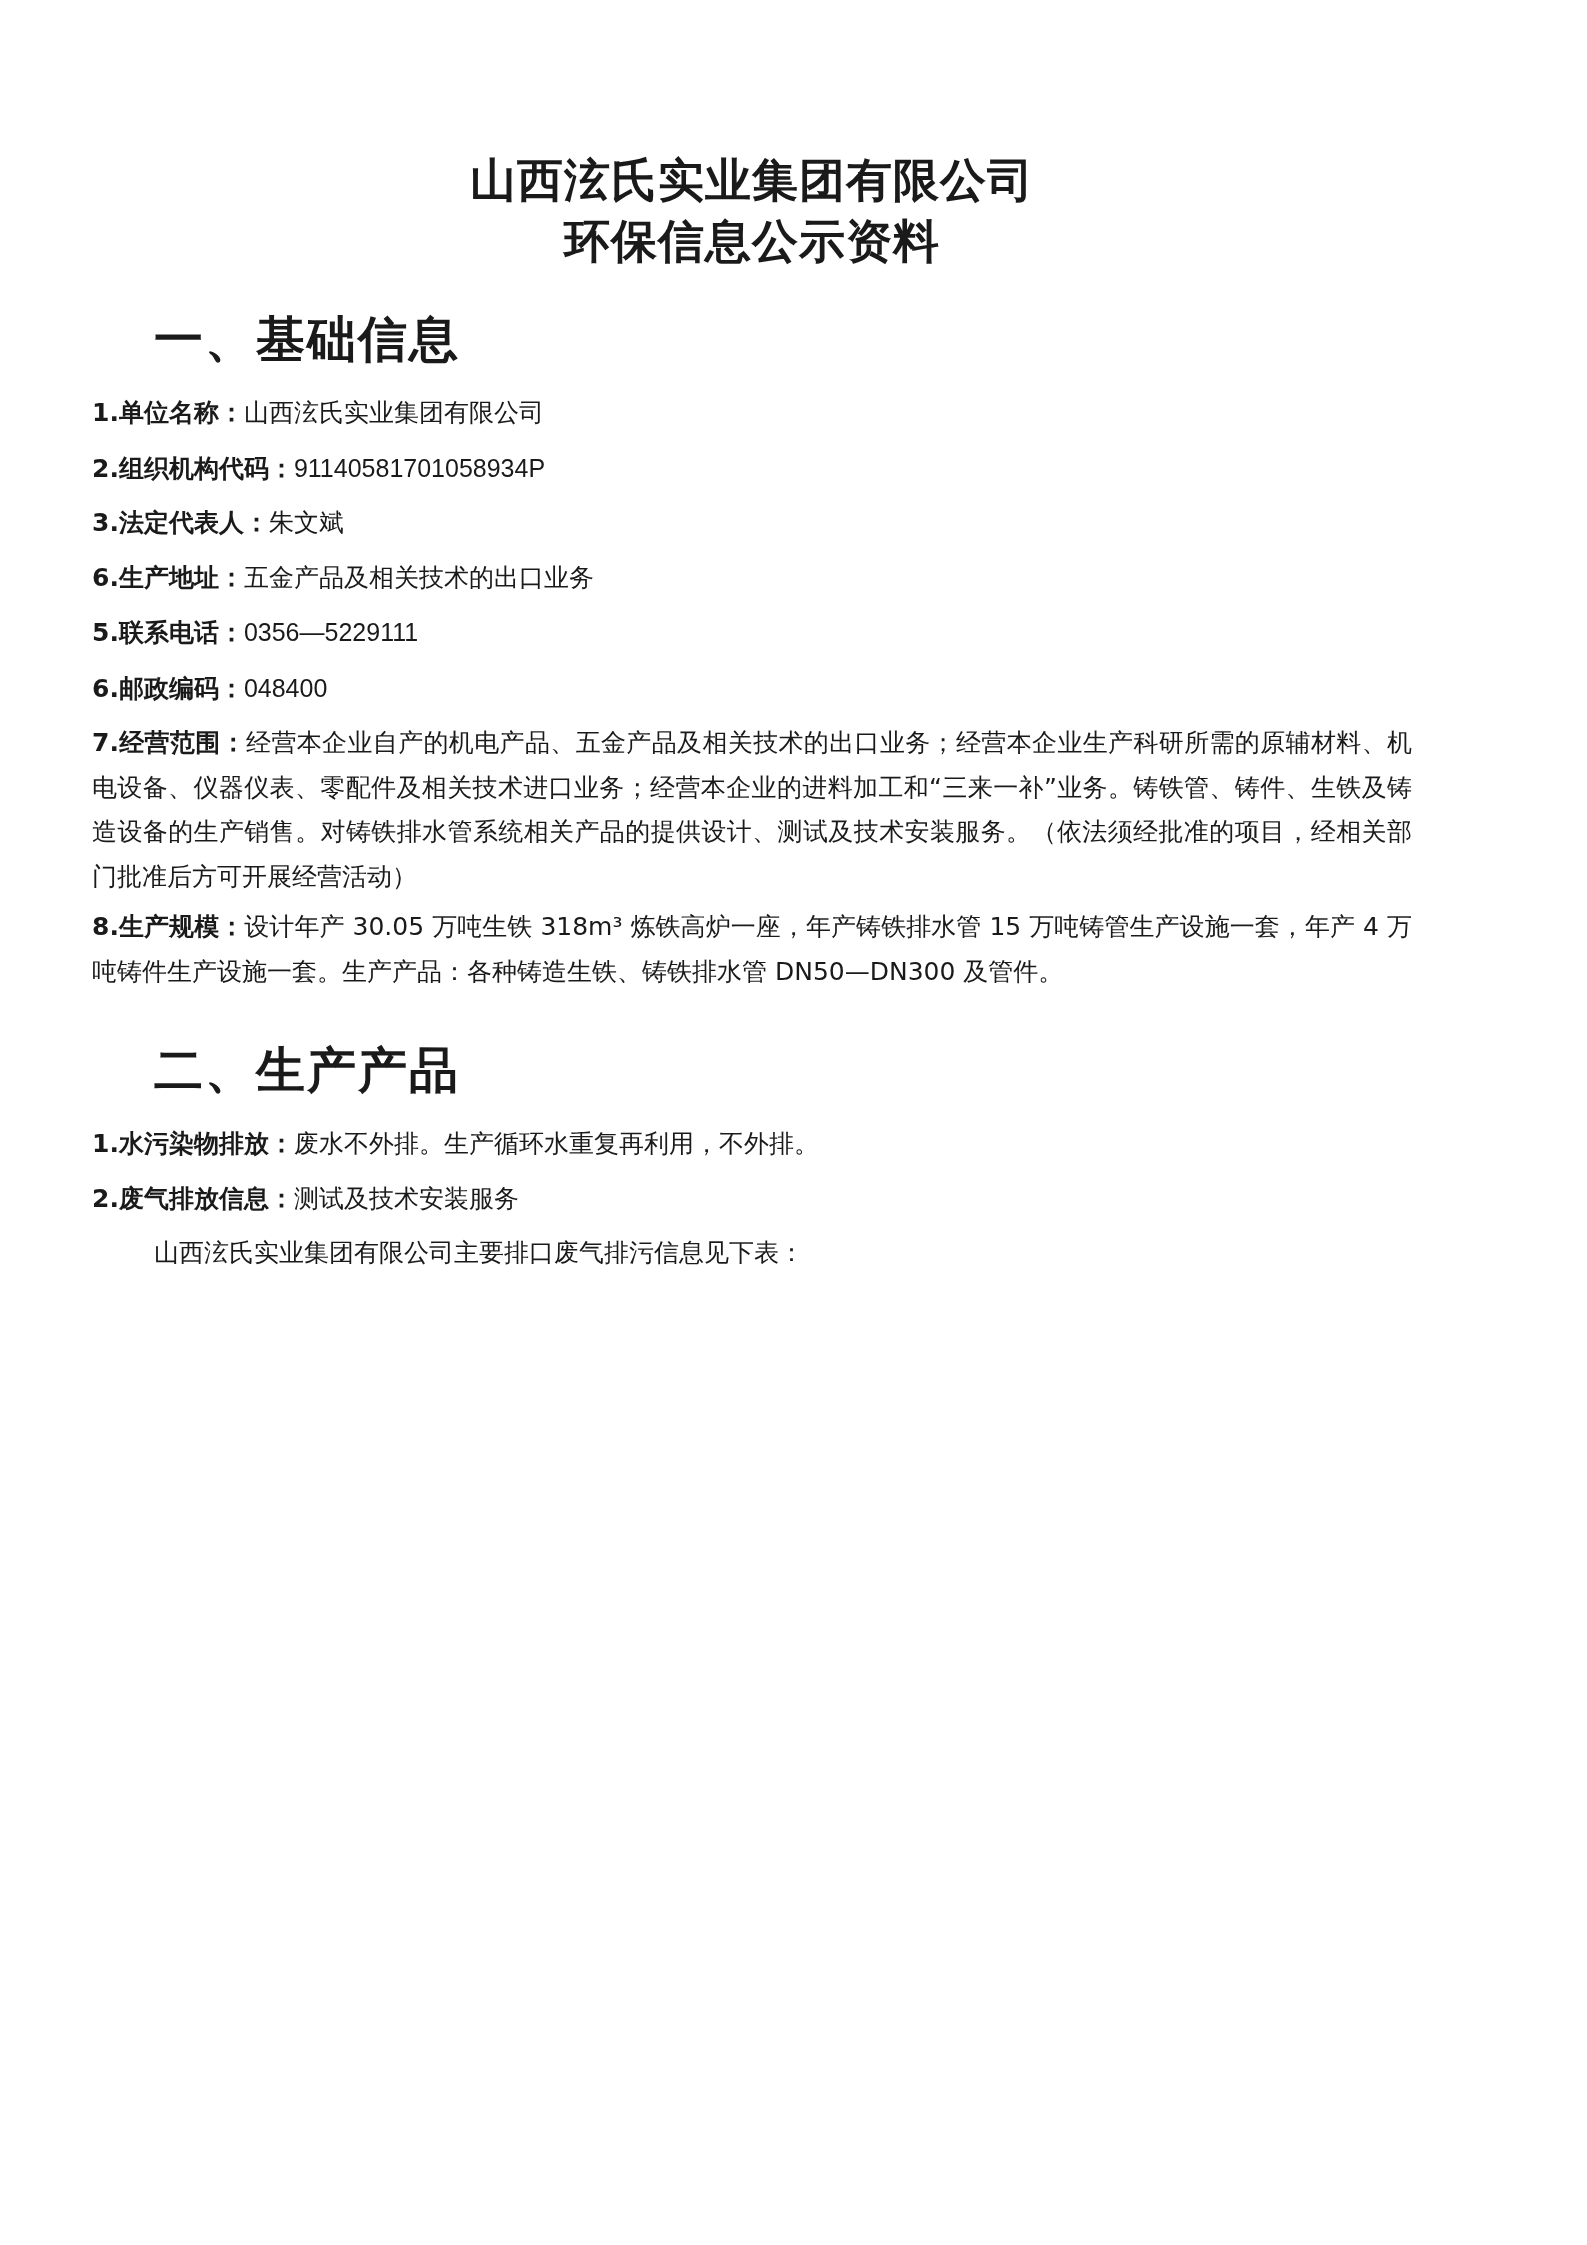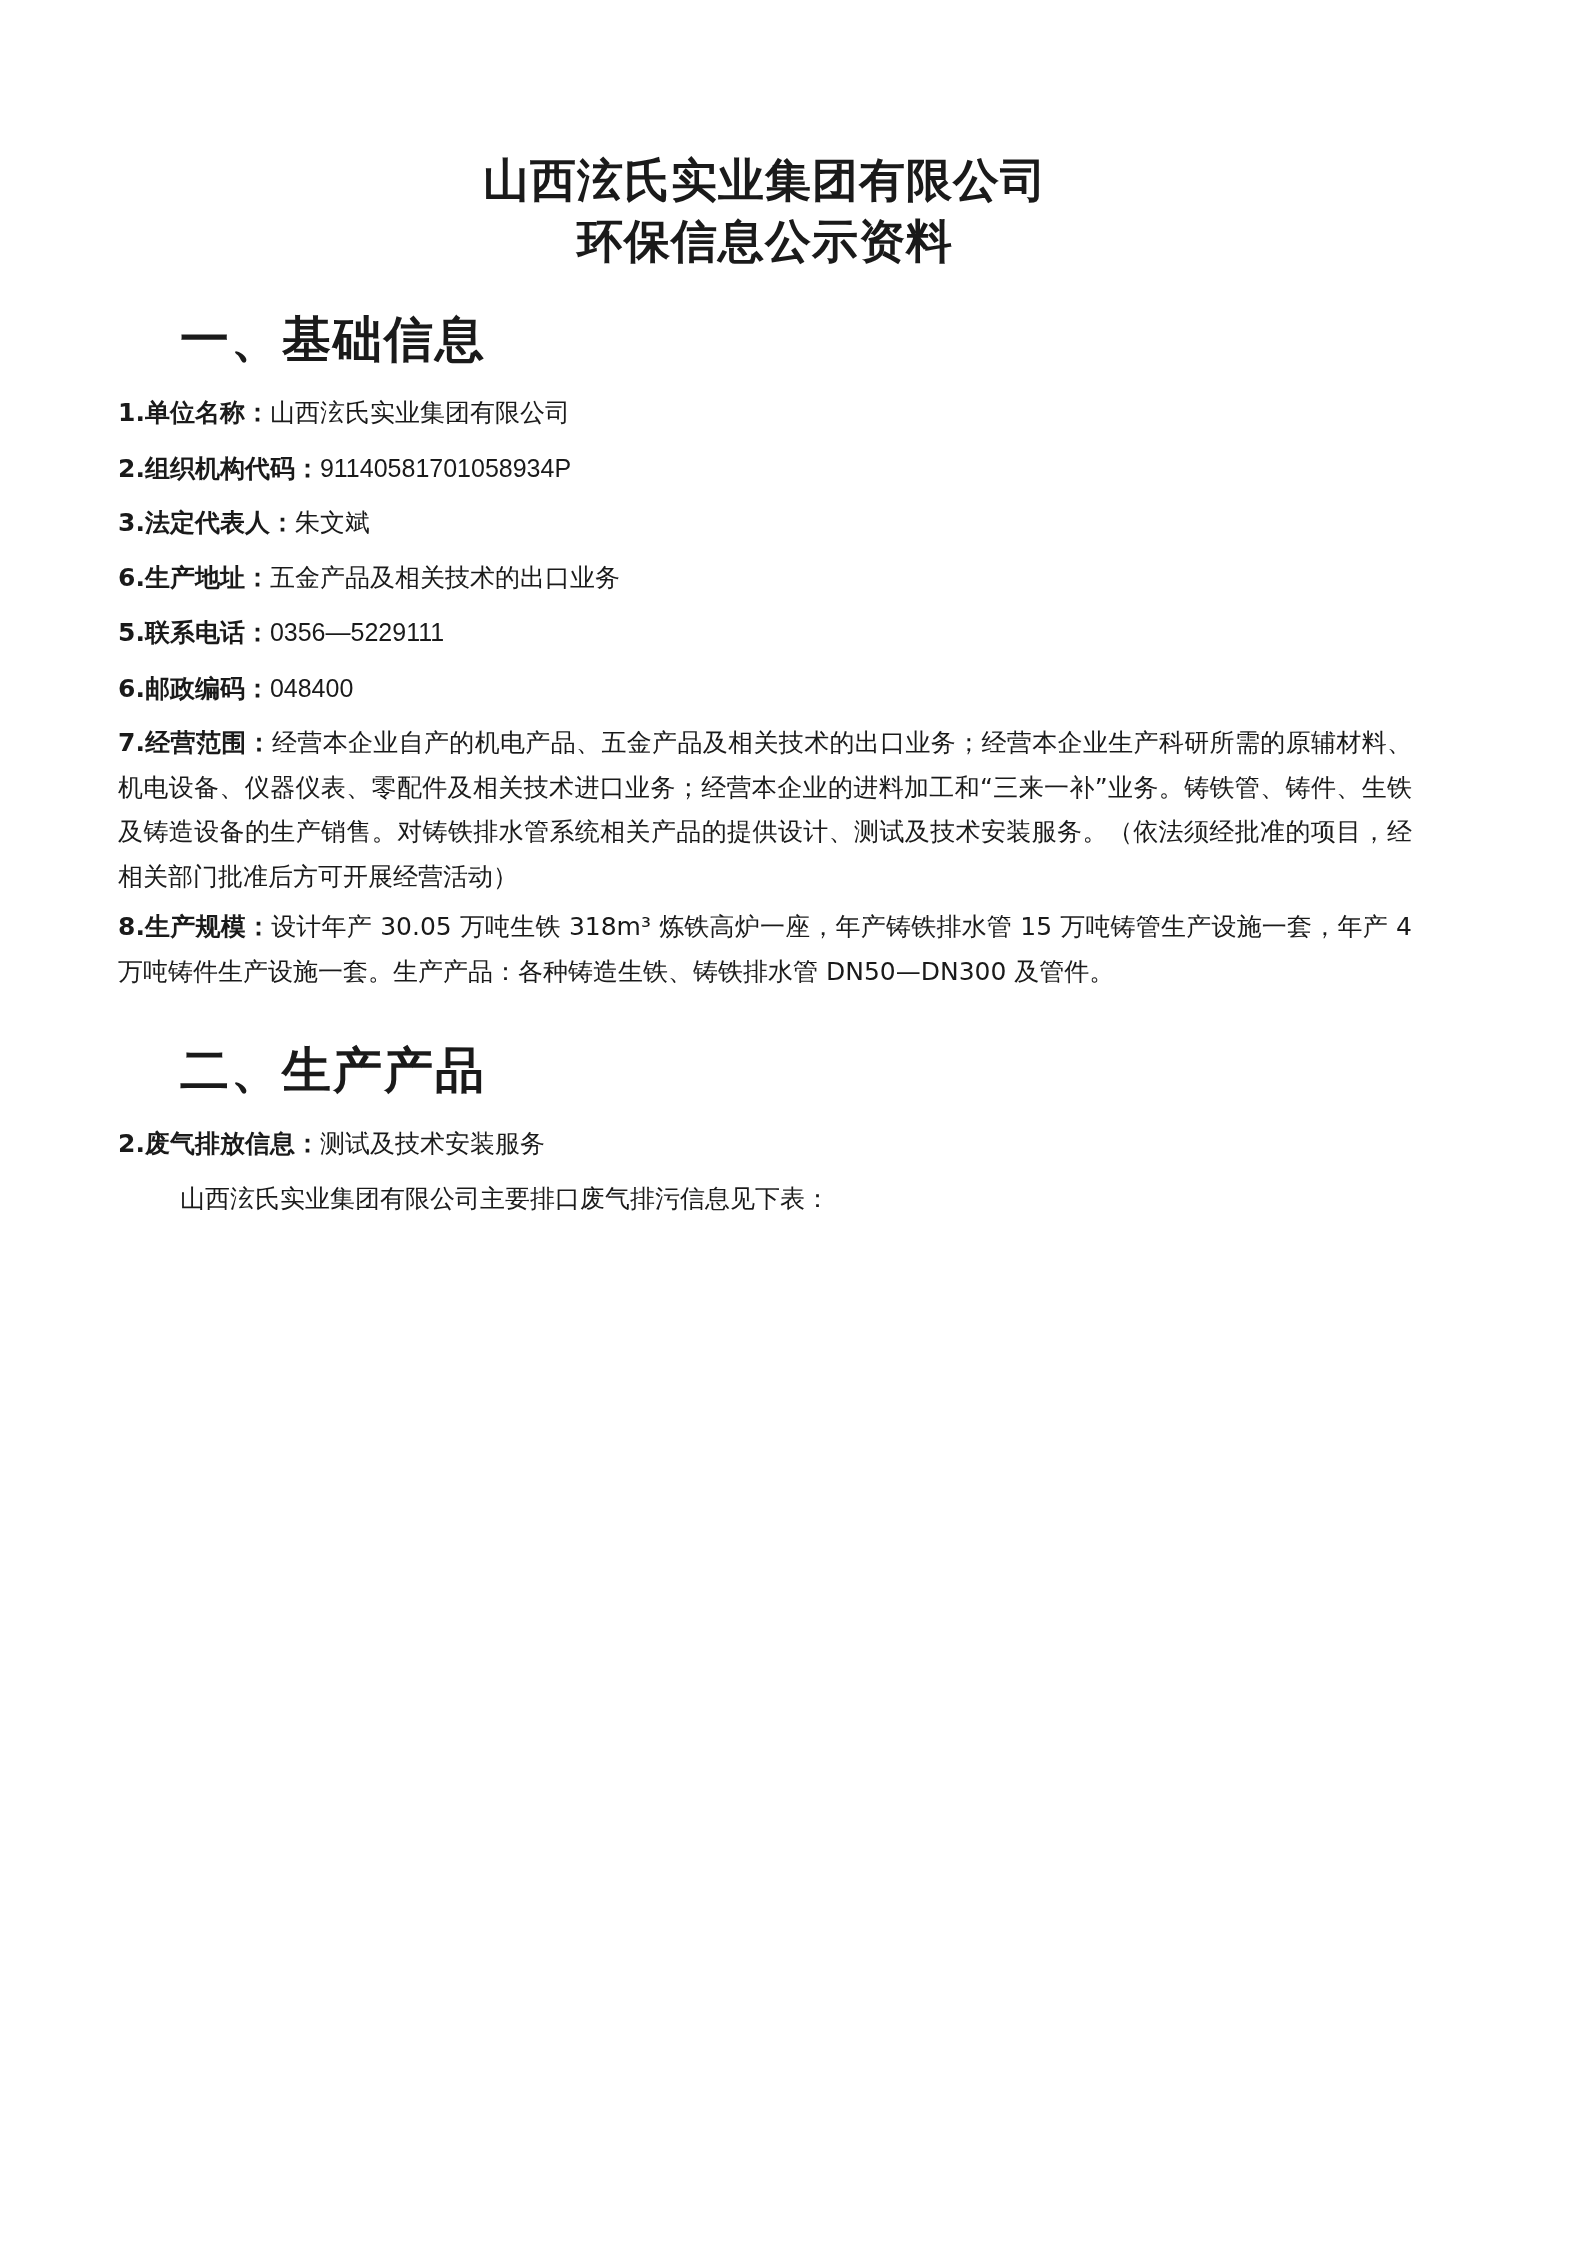--- a/index.html
+++ b/index.html
@@ -12,21 +12,21 @@
     height: 2245px;
     font-family: "DejaVu Sans", "Liberation Sans", sans-serif;
     color: #1a1a1a;
     -webkit-font-smoothing: antialiased;
   }
   .page {
     position: relative;
     width: 1587px;
     height: 2245px;
     box-sizing: border-box;
-    padding: 150px 175px 0 118px;
+    padding: 150px 175px 0 92px;
   }
   .doc-title {
     text-align: center;
     font-weight: bold;
     font-size: 46px;
     line-height: 1.32;
     letter-spacing: 1px;
     margin: 0;
   }
   .doc-title .line {
@@ -104,20 +104,23 @@
   <p class="para block">
     <span class="lbl">7.经营范围：</span><span>经营本企业自产的机电产品、五金产品及相关技术的出口业务；经营本企业生产科研所需的原辅材料、机电设备、仪器仪表、零配件及相关技术进口业务；经营本企业的进料加工和“三来一补”业务。铸铁管、铸件、生铁及铸造设备的生产销售。对铸铁排水管系统相关产品的提供设计、测试及技术安装服务。（依法须经批准的项目，经相关部门批准后方可开展经营活动）</span>
   </p>
 
   <p class="para block">
     <span class="lbl">8.生产规模：</span><span>设计年产 30.05 万吨生铁 318m³ 炼铁高炉一座，年产铸铁排水管 15 万吨铸管生产设施一套，年产 4 万吨铸件生产设施一套。生产产品：各种铸造生铁、铸铁排水管 DN50—DN300 及管件。</span>
   </p>
 
   <h2 class="section second">二、生产产品</h2>
 
+  <p class="para tight">
+    <span class="lbl">1.水污染物排放：</span><span>废水不外排。生产循环水重复再利用，不外排。</span>
+  </p>
 
   <p class="para tight">
     <span class="lbl">2.废气排放信息：</span><span>测试及技术安装服务</span>
   </p>
 
   <p class="para indent">山西泫氏实业集团有限公司主要排口废气排污信息见下表：</p>
 
 </div>
 
 </body></html>

